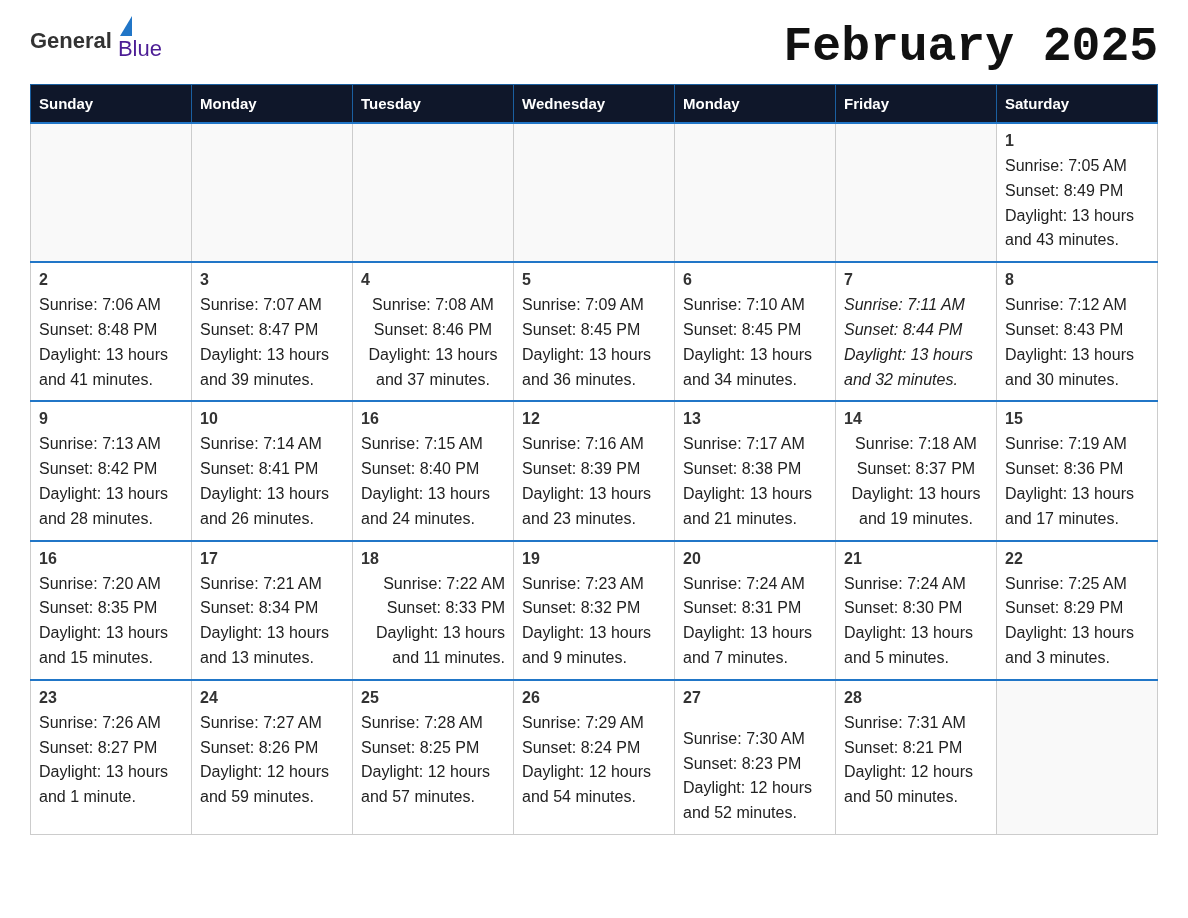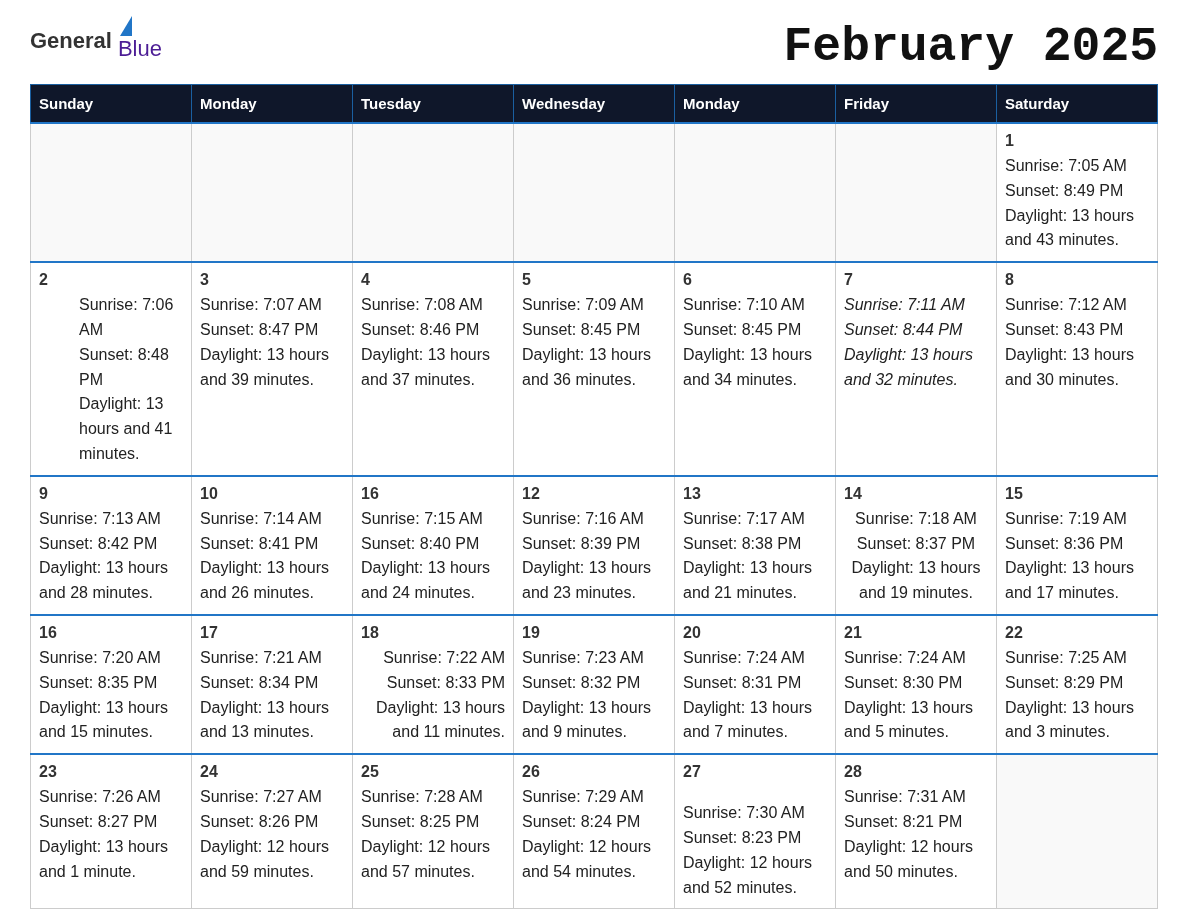--- a/index.html
+++ b/index.html
@@ -135,33 +135,33 @@
         <td>
           <span class="day-number">1</span>
           <div class="day-info" style="white-space: pre-line;">Sunrise: 7:05 AM
 Sunset: 8:49 PM
 Daylight: 13 hours and 43 minutes.</div>
         </td>
       </tr>
       <tr>
         <td>
           <span class="day-number">2</span>
-          <div class="day-info" style="white-space: pre-line; margin-left: 40px;">Sunrise: 7:06 AM
+          <div class="day-info" style="white-space: pre-line;">Sunrise: 7:06 AM
 Sunset: 8:48 PM
 Daylight: 13 hours and 41 minutes.</div>
         </td>
         <td>
           <span class="day-number">3</span>
           <div class="day-info" style="white-space: pre-line;">Sunrise: 7:07 AM
 Sunset: 8:47 PM
 Daylight: 13 hours and 39 minutes.</div>
         </td>
         <td>
           <span class="day-number">4</span>
-          <div class="day-info" style="white-space: pre-line;">Sunrise: 7:08 AM
+          <div class="day-info" style="white-space: pre-line; text-align: center;">Sunrise: 7:08 AM
 Sunset: 8:46 PM
 Daylight: 13 hours and 37 minutes.</div>
         </td>
         <td>
           <span class="day-number">5</span>
           <div class="day-info" style="white-space: pre-line;">Sunrise: 7:09 AM
 Sunset: 8:45 PM
 Daylight: 13 hours and 36 minutes.</div>
         </td>
         <td>

